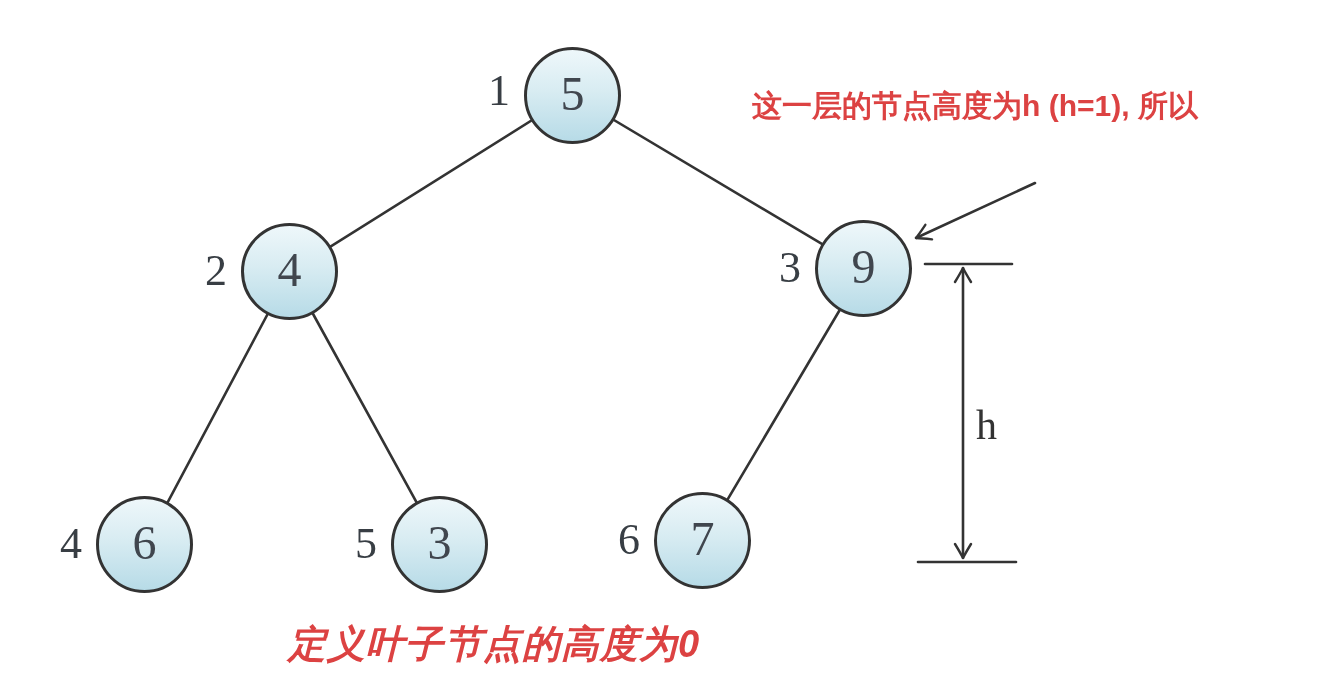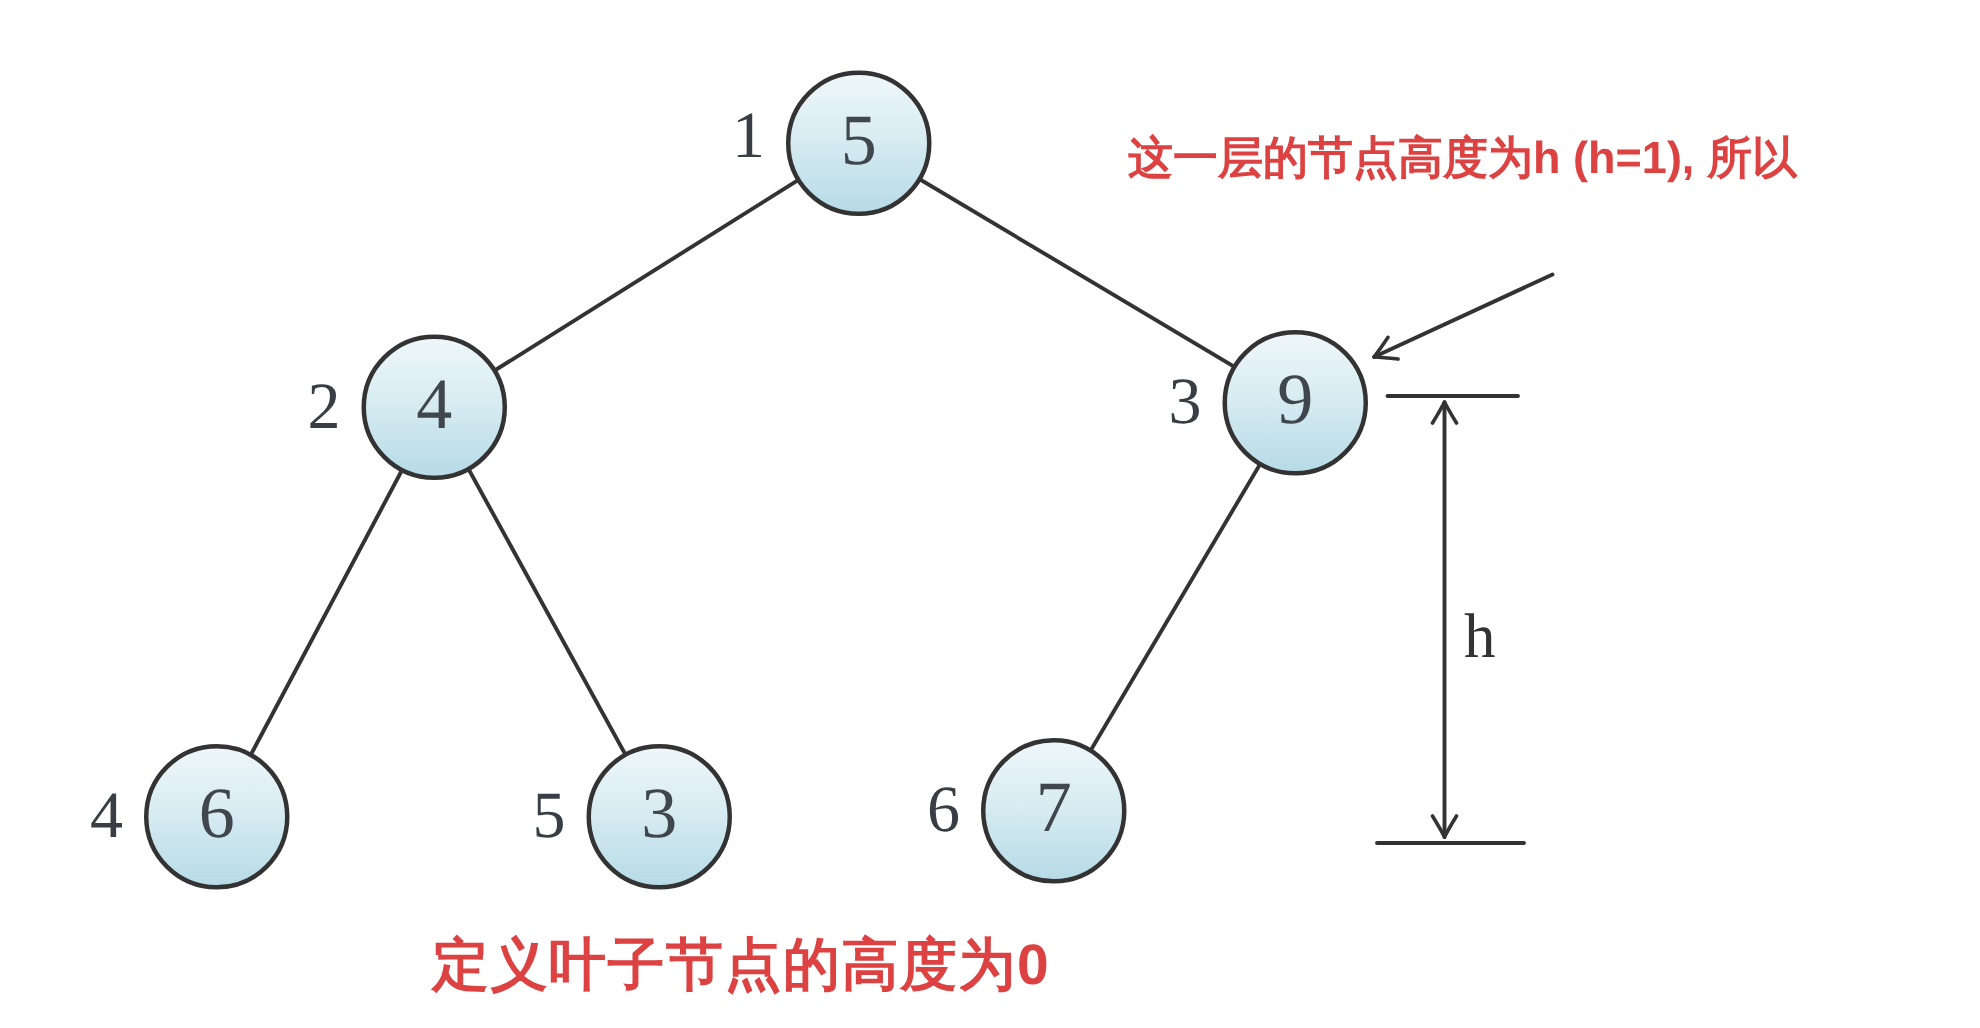--- a/index.html
+++ b/index.html
@@ -87,20 +87,21 @@
     font-size: 30px;
     line-height: 47px;
   }
   .leaf-note {
     position: absolute;
     left: 288px;
     top: 620px;
     font-size: 38px;
     line-height: 48px;
     letter-spacing: 1px;
+    font-style: italic;
   }
   .h-label {
     position: absolute;
     left: 976px;
     top: 404px;
     font-size: 42px;
     color: var(--line);
     line-height: 1;
   }
 </style>

